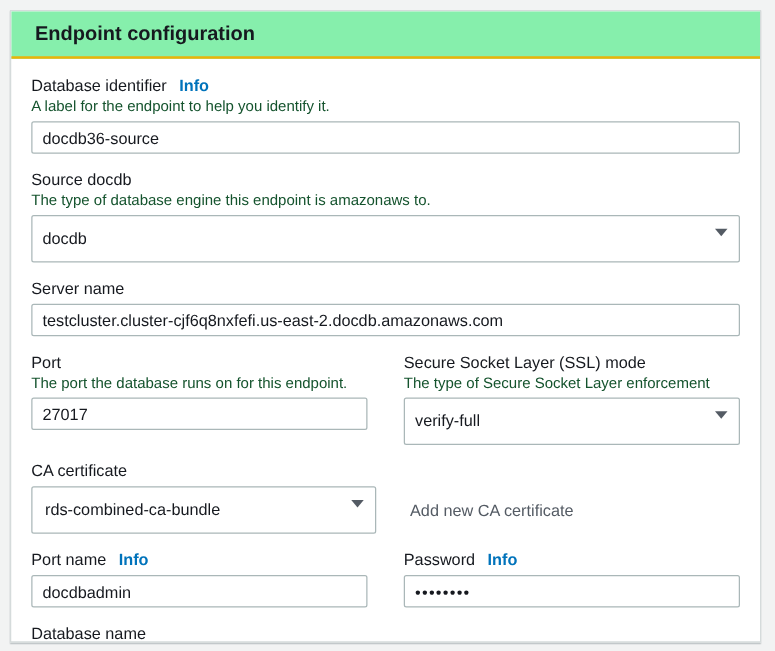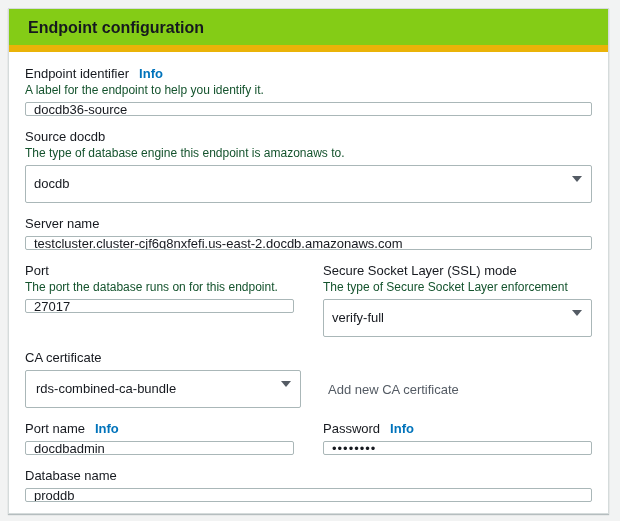--- a/index.html
+++ b/index.html
@@ -12,22 +12,22 @@
   .card{
     position:absolute;left:8px;top:8px;
     width:601px;height:506px;
     background:#ffffff;
     border:1px solid #d5dbdb;
     box-shadow:0 1px 1px 0 rgba(0,28,36,0.25);
     box-sizing:border-box;
     overflow:hidden;
   }
   .card-header{
-    background:#84cc16;
-    border-bottom:7px solid #eab308;
+    background:#86efac;
+    border-bottom:2px solid #eab308;
     padding:9px 19px 8px;
     height:19px;
   }
   .card-title{
     font-size:16px;line-height:19px;font-weight:700;color:#16191f;
   }
   .card-body{
     padding:14px 16px 0;
   }
   .field{margin-bottom:13px;}
@@ -39,21 +39,21 @@
   .label{color:#16191f;font-weight:400;}
   .info-link{
     color:#0073bb;font-weight:700;font-size:13px;
     text-decoration:none;cursor:pointer;
   }
   .help{
     font-size:12px;line-height:15px;color:#14532d;
     margin:-3px 0 4px;
   }
   .text-input{
-    display:block;width:100%;height:14px;box-sizing:border-box;
+    display:block;width:100%;height:26px;box-sizing:border-box;
     border:1px solid #aab7b8;border-radius:2px;
     padding:0 8px;font-family:inherit;font-size:13px;color:#16191f;
     background:#fff;outline:none;
   }
   .select{
     position:relative;display:flex;align-items:center;
     width:100%;height:38px;box-sizing:border-box;
     border:1px solid #aab7b8;border-radius:2px;
     padding:0 26px 0 8px;background:#fff;cursor:pointer;
   }
@@ -79,21 +79,21 @@
 
 <div class="card">
   <div class="card-header">
     <div class="card-title">Endpoint configuration</div>
   </div>
 
   <div class="card-body">
 
     <div class="field">
       <div class="label-row">
-        <span class="label">Endpoint identifier</span>
+        <span class="label">Database identifier</span>
         <a class="info-link">Info</a>
       </div>
       <div class="help">A label for the endpoint to help you identify it.</div>
       <input class="text-input" type="text" value="docdb36-source" style="">
     </div>
 
     <div class="field">
       <div class="label-row">
         <span class="label">Source docdb</span>
       </div>

